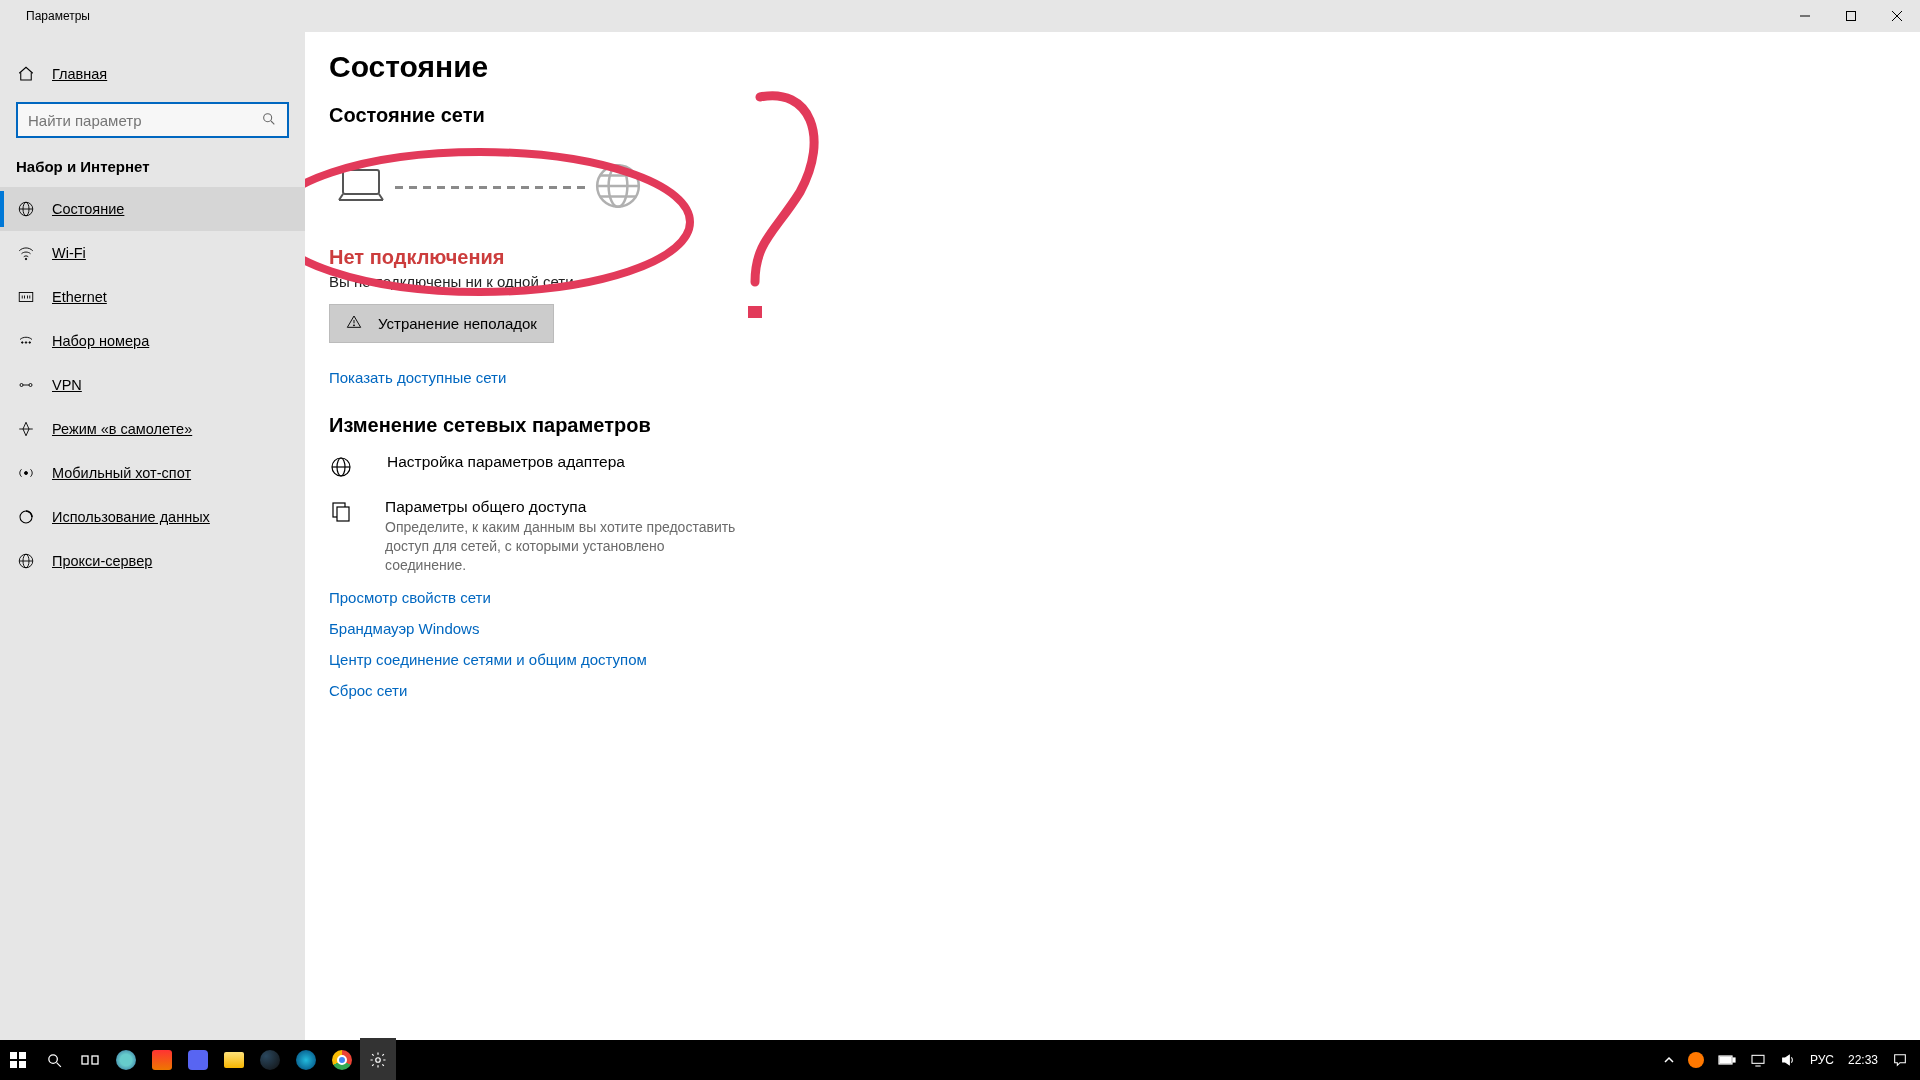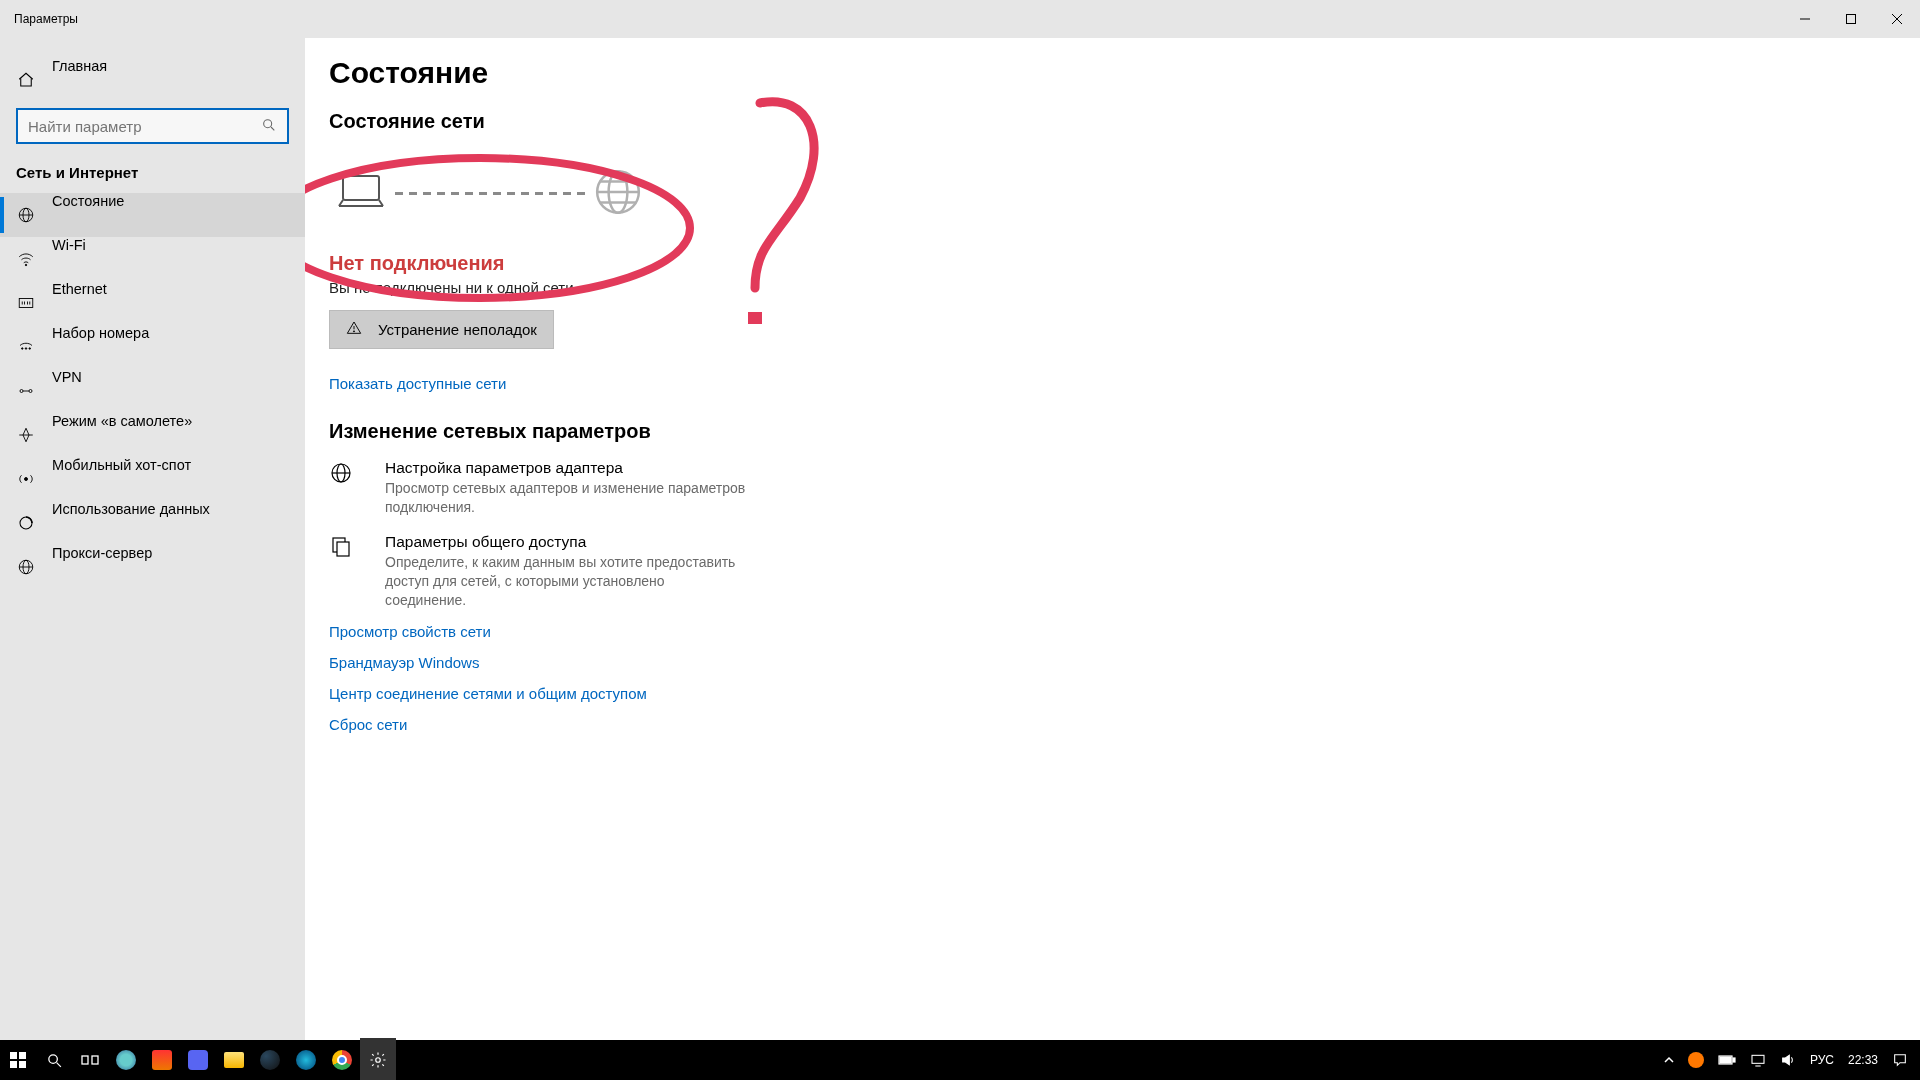--- a/index.html
+++ b/index.html
@@ -1,25 +1,25 @@
 <!DOCTYPE html>
 <html><head>
 <meta charset="utf-8">
 <style>
   * { margin: 0; padding: 0; box-sizing: border-box; }
   body { font-family: "Segoe UI", Tahoma, sans-serif; font-size: 15px; color: #000; background: #fff; overflow: hidden; width: 1920px; height: 1080px; display:flex; flex-direction:column; }
   .window { flex:1; display:flex; flex-direction:column; }
-  .titlebar { height: 38px; display:flex; align-items:center; justify-content:space-between; padding-left:14px; background:#e6e6e6; font-size:12px; }
+  .titlebar { height: 32px; display:flex; align-items:center; justify-content:space-between; padding-left:26px; background:#e6e6e6; font-size:12px; }
   .titlebar .caption { color:#000; }
   .titlebar .controls { display:flex; }
   .titlebar .controls .ctl { width:46px; height:32px; display:flex; align-items:center; justify-content:center; }
   .titlebar .controls .ctl svg { stroke:#000; }
   .client { flex:1; display:flex; overflow:hidden; }
   .sidebar { width:305px; background:#e6e6e6; display:flex; flex-direction:column; padding-top:20px; }
-  .side-row { display:flex; gap:16px; height:44px; padding:0 16px; cursor:default; }
+  .side-row { display:flex; align-items:center; gap:16px; height:44px; padding:0 16px; cursor:default;text-decoration:underline; }
   .side-row .icon { width:20px; display:flex; align-items:center; justify-content:center; }
   .side-row .label { font-size:14.5px; }
   .search-wrap { padding: 6px 16px 16px 16px; }
   .search { width:100%; height:36px; border:2px solid #0067c0; background:#f7f7f7; display:flex; align-items:center; padding:0 10px;gap:15px; }
   .search input { flex:1; border:none; background:transparent; outline:none; font-size:15px; color:#555; }
   .search .sicon { color:#555; }
   .cat-title { font-weight:600; font-size:15px; padding:4px 16px 12px 16px; }
   .nav.active { position:relative; background:#d6d6d6; }
   .nav.active::before { content:""; position:absolute; left:0; top:4px; bottom:4px; width:4px; background:#0078d7; }
   .main { flex:1; padding: 18px 40px 30px 24px; overflow:auto; position:relative; }
@@ -89,21 +89,21 @@
         <div class="search">
           <input placeholder="Найти параметр" style="">
           <span class="sicon">
             <svg width="16" height="16" viewBox="0 0 24 24" fill="none" stroke="#666" stroke-width="1.6">
                 <circle cx="10" cy="10" r="6"></circle>
                 <line x1="15" y1="15" x2="20" y2="20"></line>
               </svg>
           </span>
         </div>
       </div>
-      <div class="cat-title">Сеть и Интернет</div>
+      <div class="cat-title">Набор и Интернет</div>
 
       <div class="side-row nav active">
         <span class="icon">
           <svg width="18" height="18" viewBox="0 0 24 24" fill="none" stroke="#000" stroke-width="1.2">
               <circle cx="12" cy="12" r="9"></circle>
               <ellipse cx="12" cy="12" rx="4" ry="9"></ellipse>
               <line x1="3" y1="12" x2="21" y2="12"></line>
             </svg>
         </span>
         <span class="label">Состояние</span>
@@ -251,21 +251,20 @@
       <div class="setting-block">
         <div class="bicon">
           <svg width="24" height="24" viewBox="0 0 24 24" fill="none" stroke="#000" stroke-width="1.2">
               <circle cx="12" cy="12" r="9"></circle>
               <ellipse cx="12" cy="12" rx="4" ry="9"></ellipse>
               <line x1="3" y1="12" x2="21" y2="12"></line>
             </svg>
         </div>
         <div>
           <div class="btitle">Настройка параметров адаптера</div>
-          <div class="bdesc">Просмотр сетевых адаптеров и изменение параметров подключения.</div>
         </div>
       </div>
 
       <div class="setting-block">
         <div class="bicon">
           <svg width="24" height="24" viewBox="0 0 24 24" fill="none" stroke="#000" stroke-width="1.2">
               <rect x="4" y="3" width="12" height="14"></rect>
               <rect x="8" y="7" width="12" height="14" fill="#fff"></rect>
             </svg>
         </div>

